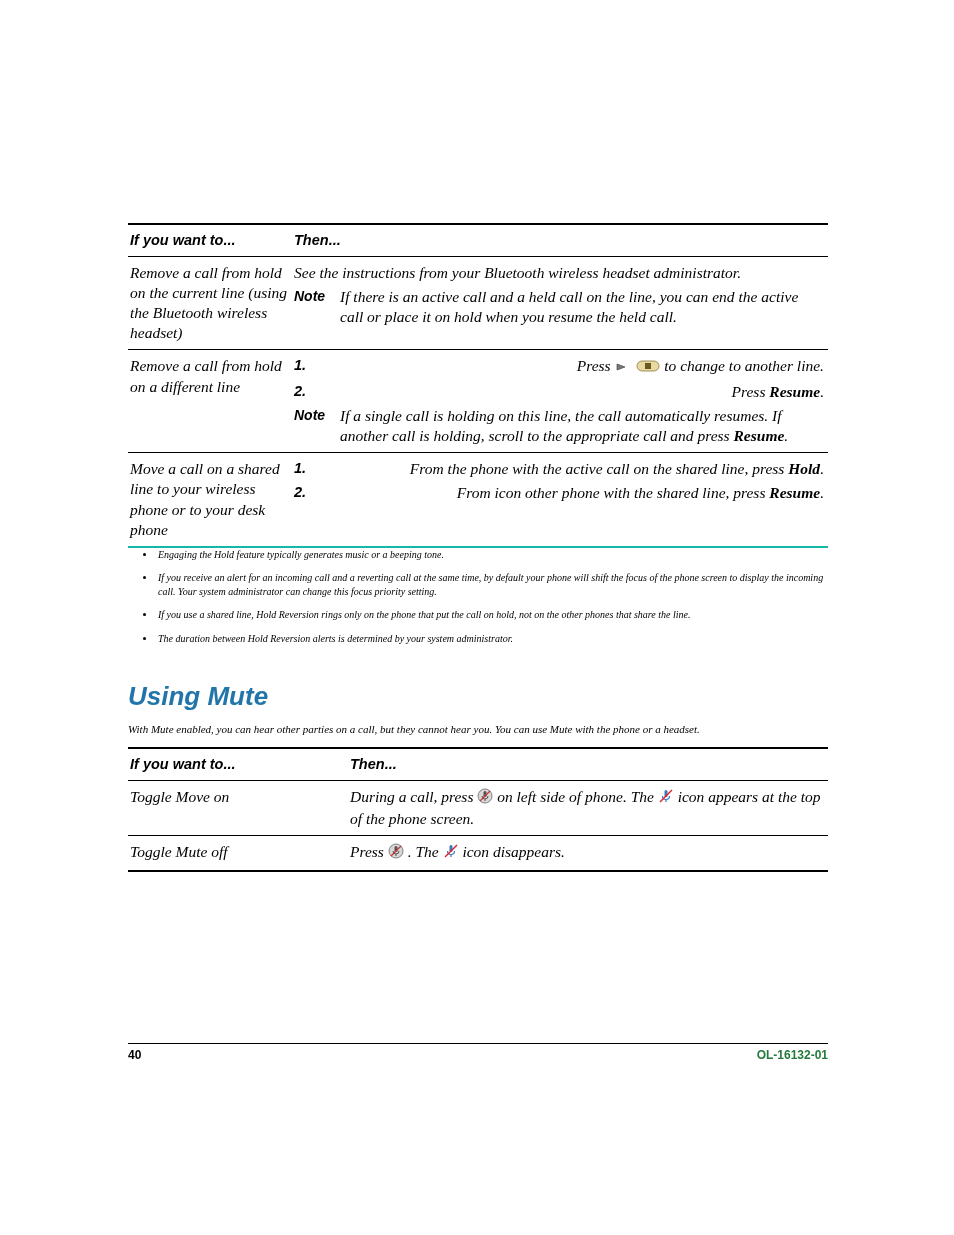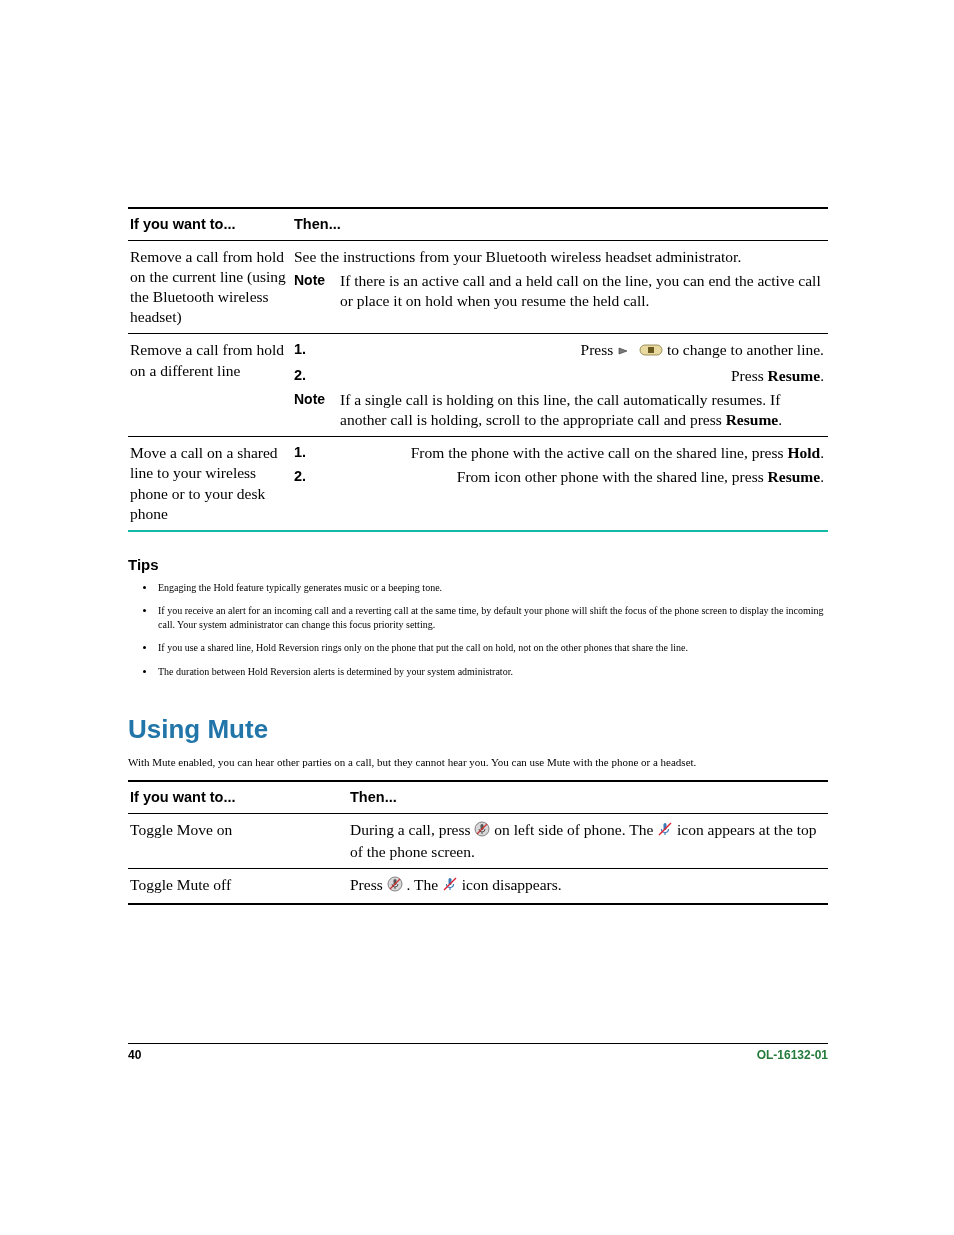--- a/index.html
+++ b/index.html
@@ -10,22 +10,23 @@
   body {
     width: 954px;
     height: 1235px;
     position: relative;
     font-family: "Times New Roman", Times, serif;
     color: #000;
   }
   .page {
     position: absolute;
     left: 128px;
-    top: 207px;
+    top: 223px;
     width: 700px;
+    font-style: italic;
   }
   
   table.t1 {
     border-collapse: collapse;
     width: 100%;
     font-size: 15.5px;
     line-height: 1.3;
   }
   table.t1 th {
     font-family: Arial, Helvetica, sans-serif;
@@ -216,21 +217,20 @@
             <div class="num">2.</div>
             <div class="txt">
               <span>From icon other phone with the shared line, press </span><span class="b">Resume</span><span>.</span>
             </div>
           </div>
         </td>
       </tr>
     </tbody>
   </table>
 
-  <div class="tips-head">Tips</div>
   <ul class="tips">
     <li>Engaging the Hold feature typically generates music or a beeping tone.</li>
     <li>If you receive an alert for an incoming call and a reverting call at the same time, by default your phone will shift the focus of the phone screen to display the incoming call. Your system administrator can change this focus priority setting.</li>
     <li>If you use a shared line, Hold Reversion rings only on the phone that put the call on hold, not on the other phones that share the line.</li>
     <li>The duration between Hold Reversion alerts is determined by your system administrator.</li>
   </ul>
 
   <h2 class="section">Using Mute</h2>
   <div class="intro">With Mute enabled, you can hear other parties on a call, but they cannot hear you. You can use Mute with the phone or a headset.</div>
 

